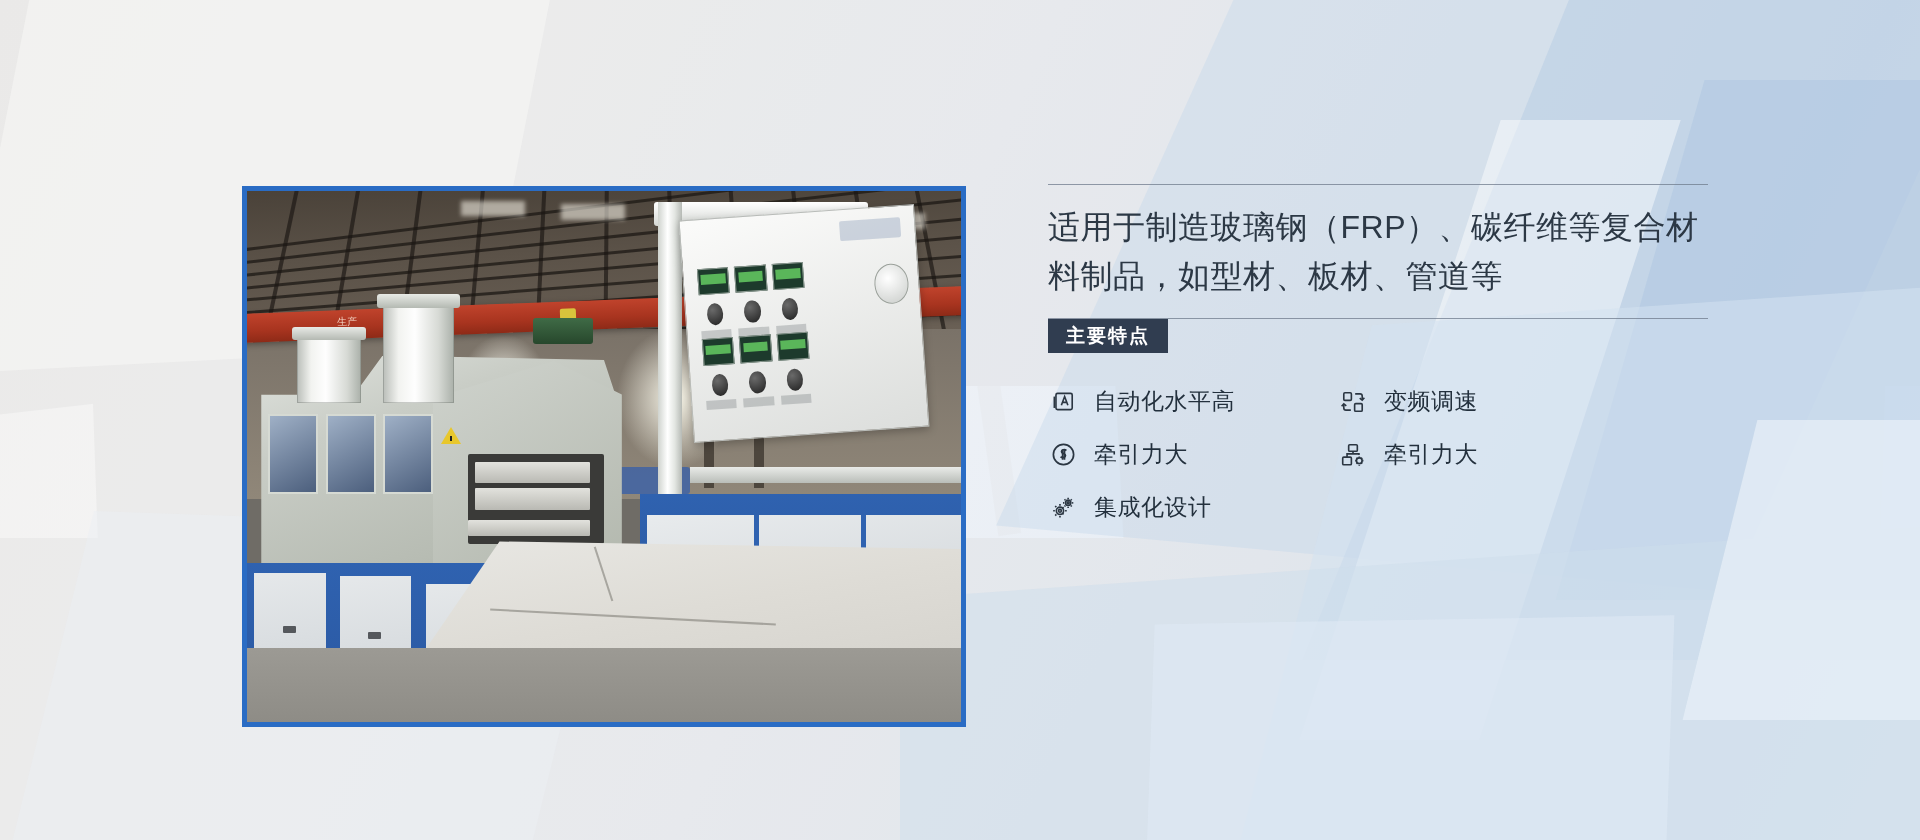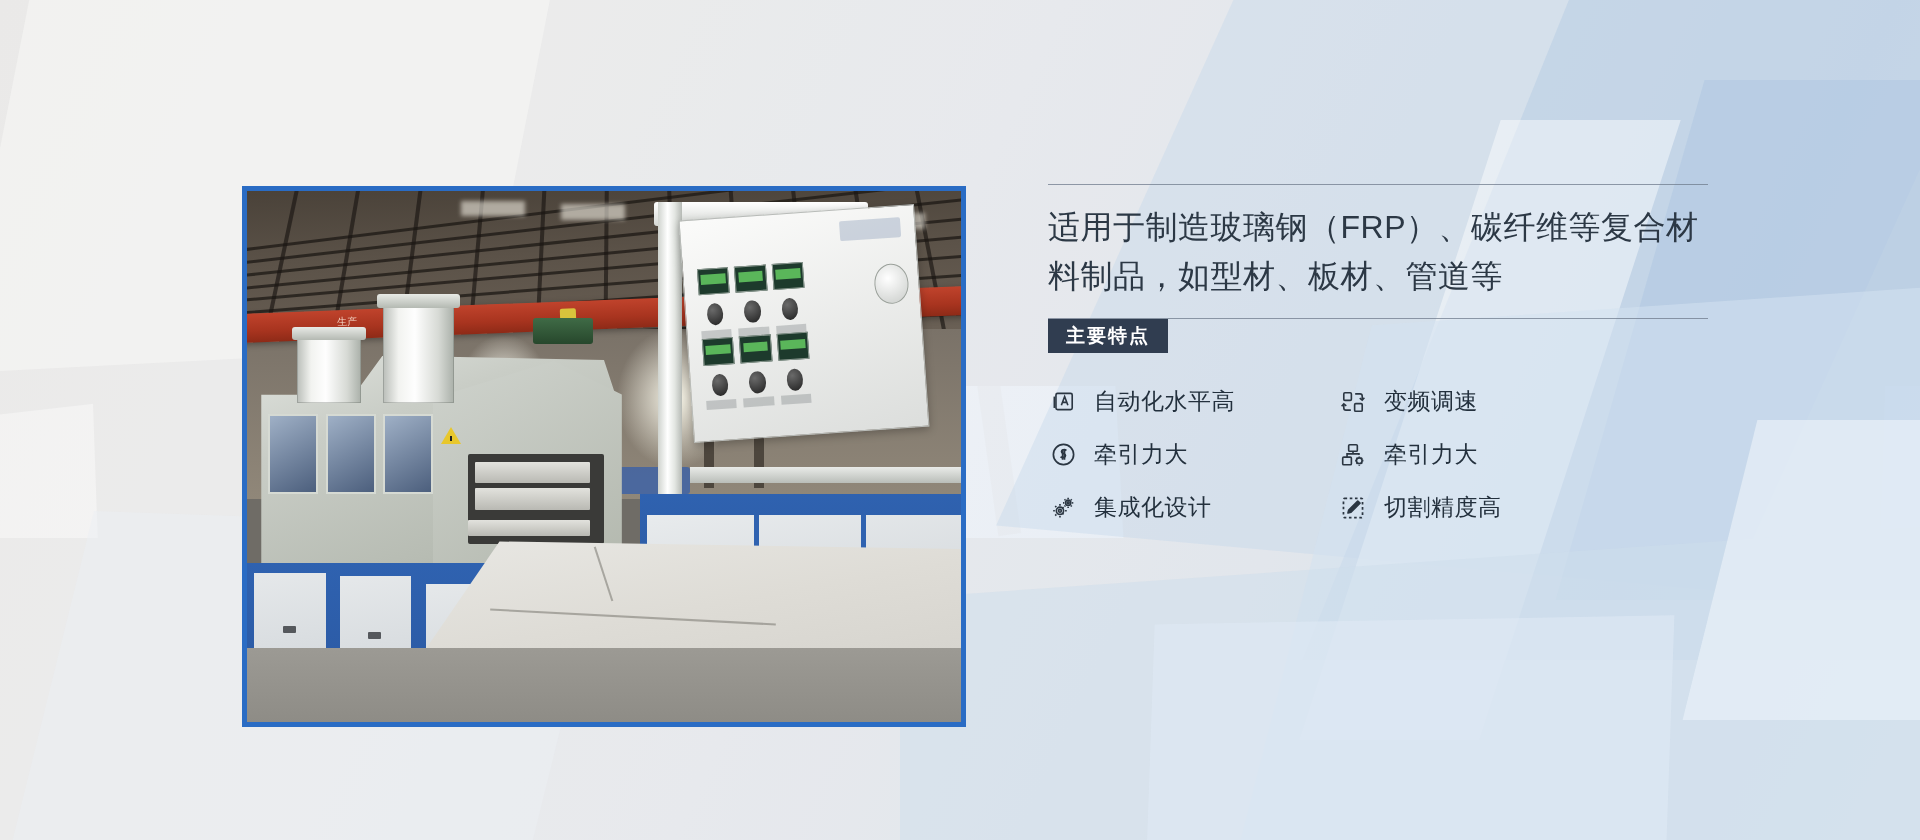--- a/index.html
+++ b/index.html
@@ -415,24 +415,15 @@
               <circle cx="9.4" cy="14.4" r="3.1"></circle>
               <circle cx="9.4" cy="14.4" r="1.2"></circle>
               <path d="M9.4 8.6v1.4M9.4 18.8v1.4M3.6 14.4H5M13.8 14.4h1.4M5.3 10.3l1 1M11.5 16.5l1 1M5.3 18.5l1-1M11.5 12.3l1-1"></path>
               <circle cx="16.4" cy="7.6" r="2.3"></circle>
               <circle cx="16.4" cy="7.6" r=".9"></circle>
               <path d="M16.4 3.2v1M16.4 11v1M12 7.6h1M19.8 7.6h1M13.3 4.5l.7.7M18.8 10l.7.7M13.3 10.7l.7-.7M18.8 5.2l.7-.7"></path>
             </svg>
           </span>
           <span class="txt">集成化设计</span>
         </div>
-        <div class="feat">
-          <span class="ico">
-            <svg width="26" height="26" viewBox="0 0 24 24" fill="none" stroke="currentColor" stroke-width="1.6">
-              <rect x="3.2" y="3.2" width="17.6" height="17.6" rx="1" stroke-dasharray="2.4 2.4"></rect>
-              <path d="M16.4 5.6l2 2-8.3 8.3-2.7.7.7-2.7z" fill="currentColor" stroke-linejoin="round"></path>
-            </svg>
-          </span>
-          <span class="txt">切割精度高</span>
-        </div>
       </div>
   </div>
 </div>
 
 </body></html>

